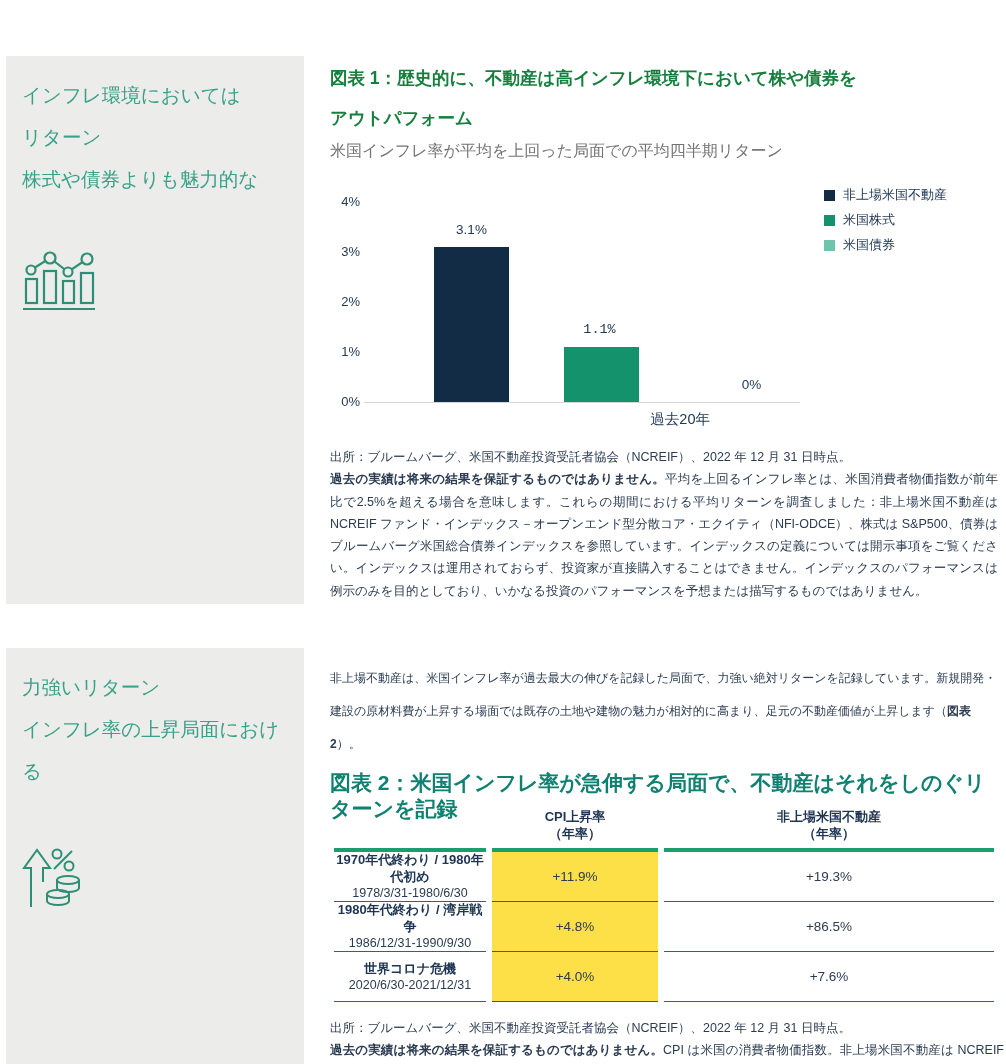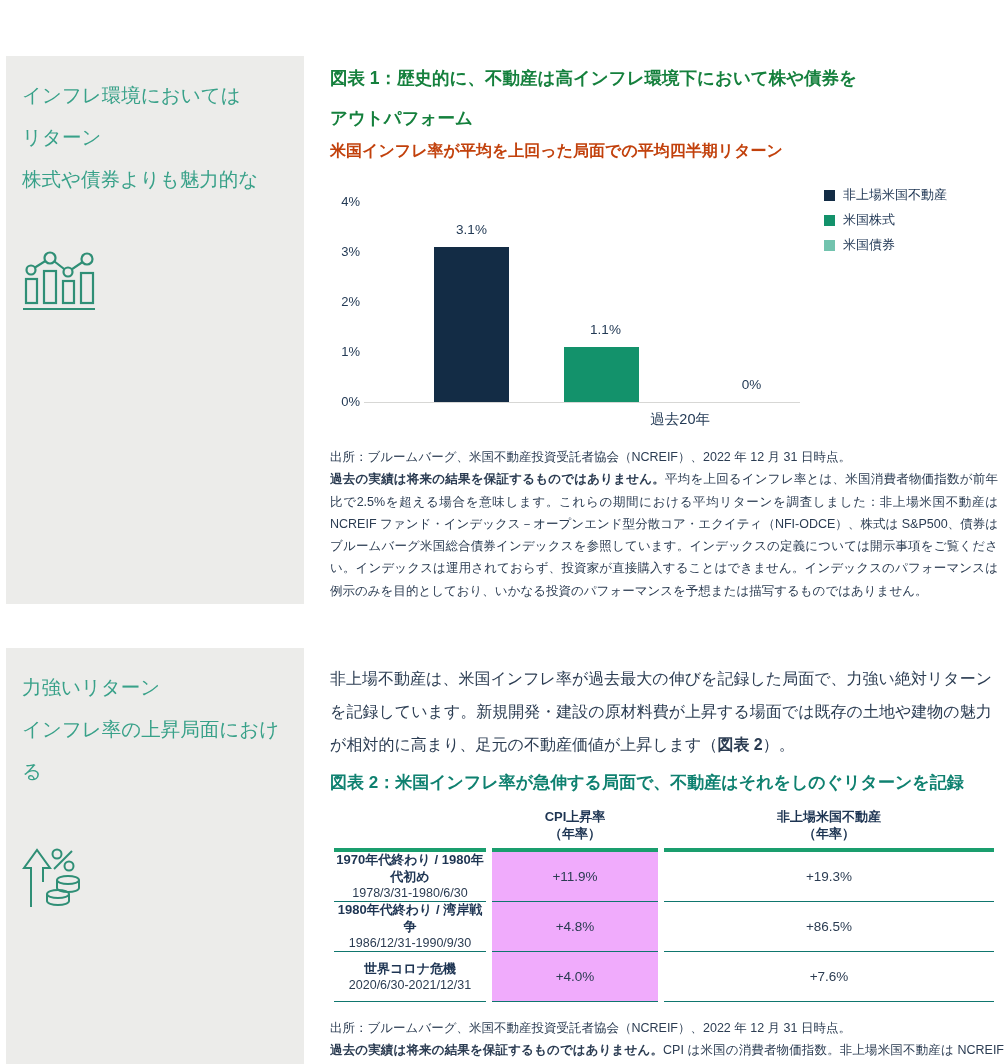--- a/index.html
+++ b/index.html
@@ -12,67 +12,67 @@
   .callout-1 { top:8px;  height:548px; }
   .callout-2 { top:600px; height:456px; }
   .callout p { color:#38a189; font-size:19.5px; line-height:42px; font-weight:400; }
   .callout .icon-wrap { margin-top:46px; }
 
   
   .main1 { position:absolute; left:330px; top:10px; width:668px; height:580px; }
   .fig-title { position:absolute; top:0; left:0; width:668px;
                color:#15803d; font-size:17.5px; font-weight:700; line-height:40px; }
   .fig-subtitle { position:absolute; top:80px; left:0; width:668px;
-                  color:#c2410c; font-size:16px; font-weight:700; line-height:26px; }
+                  color:#737373; font-size:16px; font-weight:400; line-height:26px; }
 
   .chart { position:absolute; top:128px; left:0; width:668px; height:252px; }
   .ytick { position:absolute; left:0; width:30px; text-align:right;
            color:#233a55; font-size:13px; height:16px; line-height:16px; }
   .ytick:nth-of-type(1){ top:8px; }
   .ytick:nth-of-type(2){ top:58px; }
   .ytick:nth-of-type(3){ top:108px; }
   .ytick:nth-of-type(4){ top:158px; }
   .ytick:nth-of-type(5){ top:208px; }
   .baseline { position:absolute; left:34px; top:216px; width:436px; height:1px; background:#d7d7d5; }
   .bar { position:absolute; bottom:36px; width:75px; }
   .bar-0 { left:104px; }
   .bar-1 { left:234px; }
   .val-label { position:absolute; width:75px; text-align:center;
                color:#233a55; font-size:13.5px; height:18px; line-height:18px; }
   .val-0 { left:104px; }
-  .val-1 { left:238px; }
+  .val-1 { left:232px;font-family:Liberation Mono, monospace; }
   .val-2 { left:384px; }
   .xlabel { position:absolute; left:160px; top:224px; width:220px; text-align:right;
             color:#233a55; font-size:14.5px; }
   .legend { position:absolute; left:494px; top:0; }
   .legend-item { display:flex; align-items:center; margin-bottom:7px; }
   .legend-swatch { width:11px; height:11px; margin-right:8px; flex:0 0 auto; }
   .legend-label { color:#1d3452; font-size:13px; white-space:nowrap; }
 
   .source-block { position:absolute; left:0; top:388px; width:668px;
                   color:#2b3c52; font-size:12.5px; line-height:22.3px; text-align:justify; }
   .source-block .src-line { margin-bottom:0; }
   .bold { font-weight:700; }
 
   
   .main2 { position:absolute; left:330px; top:614px; width:674px; height:450px; }
   .para { position:absolute; top:0; left:0; width:672px;
-          color:#2b3c52; font-size:16px; line-height:33px; }
+          color:#2b3c52; font-size:12px; line-height:33px; }
   .fig2-heading { position:absolute; top:108px; left:0; width:674px;
-                  color:#0f8170; font-size:17px; font-weight:700; line-height:26px; }
+                  color:#0f8170; font-size:21px; font-weight:700; line-height:26px; }
 
   .table { position:absolute; top:142px; left:4px; width:660px;
            display:grid; grid-template-columns:152px 166px 1fr; column-gap:6px; }
   .th { display:flex; flex-direction:column; justify-content:flex-end; align-items:center;
         padding-bottom:6px; color:#1d3452; font-size:13px; font-weight:700; line-height:17px;
         min-height:44px; text-align:center; }
   .greenbar { height:4px; background:#1a9e6e; }
   .cell { height:50px; display:flex; flex-direction:column; justify-content:center;
           align-items:center; text-align:center; border-bottom:1px solid #0f766e; }
-  .cell.gray { background:#f0abfc; }
+  .cell.gray { background:#fde047; }
   .period { color:#1d3452; font-size:13px; font-weight:700; line-height:17px; }
   .dates  { color:#2b3c52; font-size:12.5px; line-height:17px; }
   .val    { color:#2b3c52; font-size:13.5px; }
 
   .source-block2 { position:absolute; left:0; top:356px; width:674px;
                    color:#2b3c52; font-size:12.5px; line-height:21.5px; text-align:justify; }
 </style>
 </head>
 <body>
 

